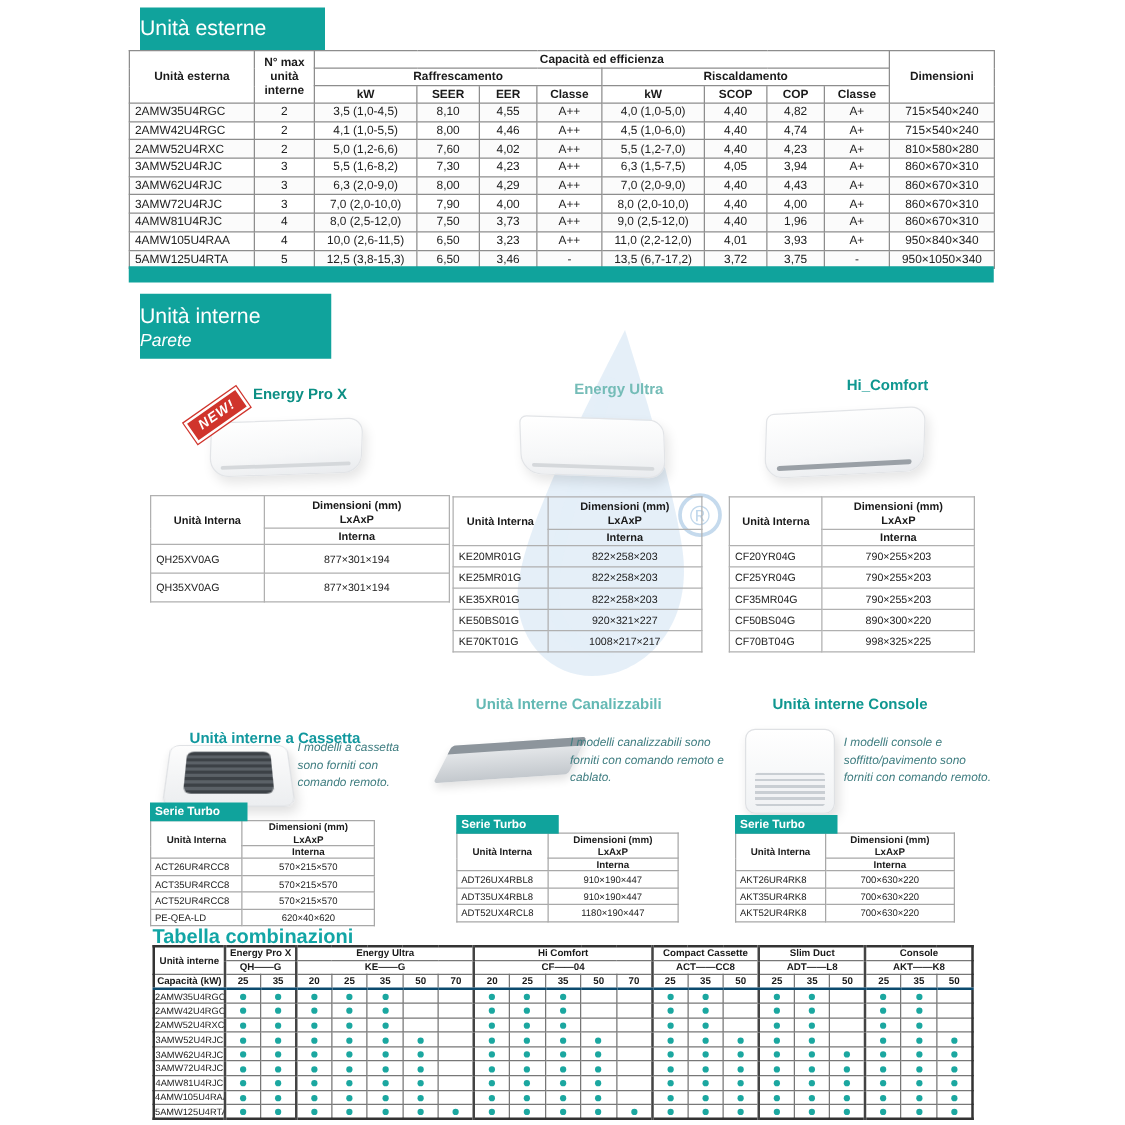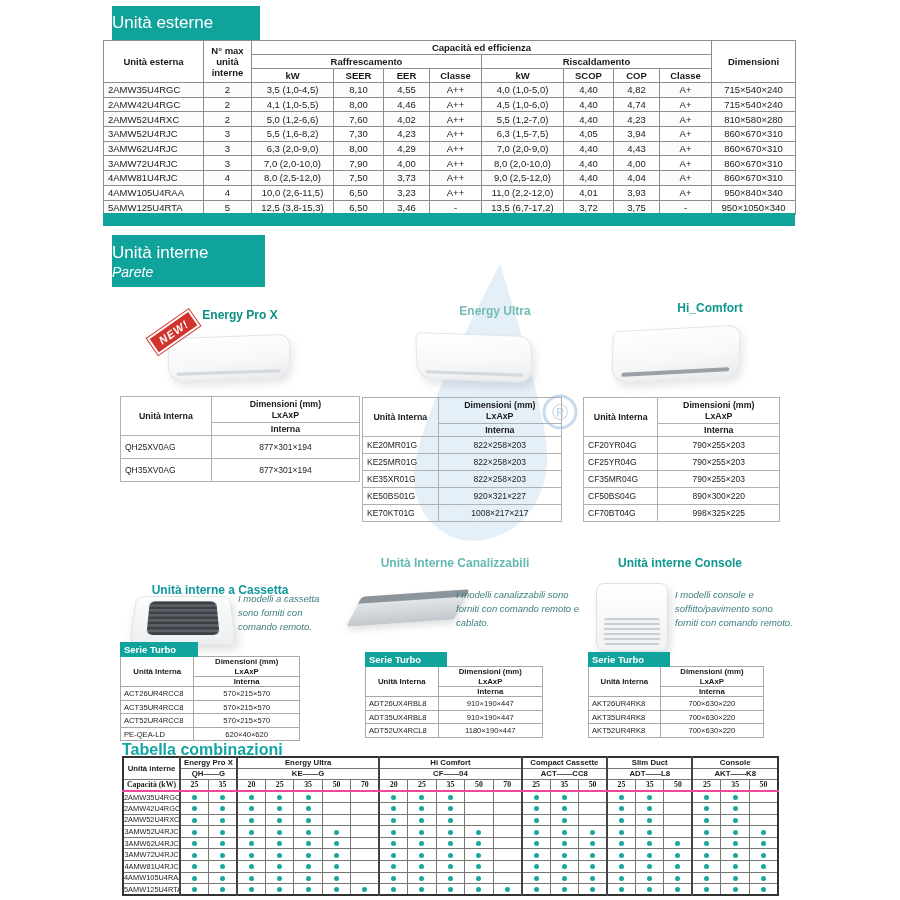--- a/index.html
+++ b/index.html
@@ -94,21 +94,21 @@
   .duct::before { content:""; position:absolute; left:0; right:0; top:0; height:7px; background:#8d959c; border-radius:3px 3px 0 0; }
   .console { position:absolute; left:596px; top:583px; width:72px; height:68px; background:linear-gradient(180deg,#ffffff,#f0f2f4); border:1px solid #dfe1e4; border-radius:8px; box-shadow:3px 5px 9px rgba(0,0,0,0.12); z-index:1; }
   .console::after { content:""; position:absolute; left:10%; right:10%; bottom:8%; height:40%; background:repeating-linear-gradient(0deg,#c9ced3 0 2px,#f2f3f5 2px 5px); border-radius:3px; }
 
   
   #combo-title { position:absolute; left:122px; top:741px; font-weight:bold; font-size:16px; color:#12A5A5; z-index:2; }
   #combo-wrap { position:absolute; left:122px; top:756px; width:657px; z-index:1; }
   .t-combo { font-size:7.8px; border:2px solid #333; }
   .t-combo th, .t-combo td { border:1px solid #777; }
   .t-combo th { height:11px; }
-  .t-combo .cap-row th { border-bottom:2px solid #ec4899; height:12px;font-family:Liberation Serif, serif; }
+  .t-combo .cap-row th { border-bottom:2px solid #0c4a6e; height:12px; }
   .t-combo tbody td { height:11.6px; }
   .t-combo col.model-col { width:57px; }
   .t-combo .model-cell { font-size:7.4px; }
   .t-combo .gb { border-left:2px solid #444; }
   .dot { display:inline-block; width:5px; height:5px; border-radius:50%; background:#1BA7A0; vertical-align:middle; }
 </style>
 </head>
 <body>
 
 <div id="canvas">
@@ -241,21 +241,21 @@
           </tr>
           <tr>
             <td>4AMW81U4RJC</td>
             <td>4</td>
             <td>8,0 (2,5-12,0)</td>
             <td>7,50</td>
             <td>3,73</td>
             <td>A++</td>
             <td>9,0 (2,5-12,0)</td>
             <td>4,40</td>
-            <td>4,04</td>
+            <td>1,96</td>
             <td>A+</td>
             <td>860×670×310</td>
           </tr>
           <tr>
             <td>4AMW105U4RAA</td>
             <td>4</td>
             <td>10,0 (2,6-11,5)</td>
             <td>6,50</td>
             <td>3,23</td>
             <td>A++</td>

